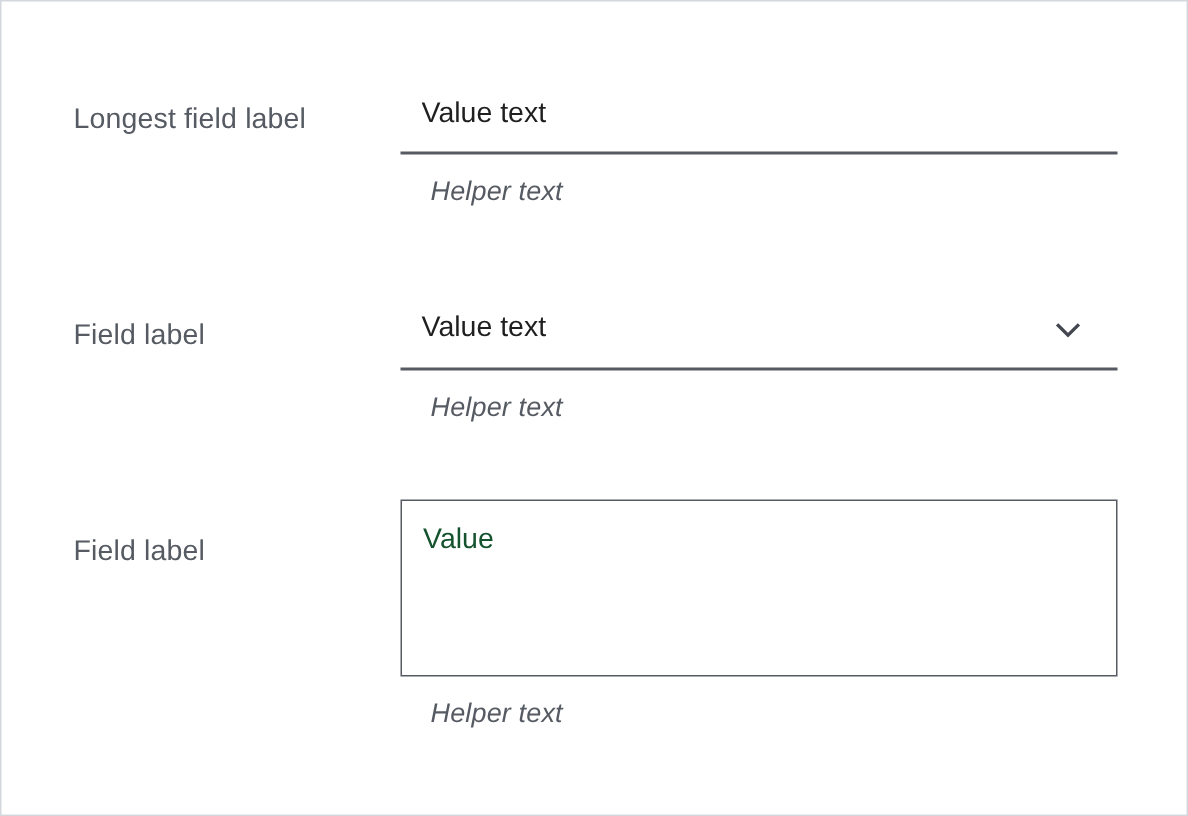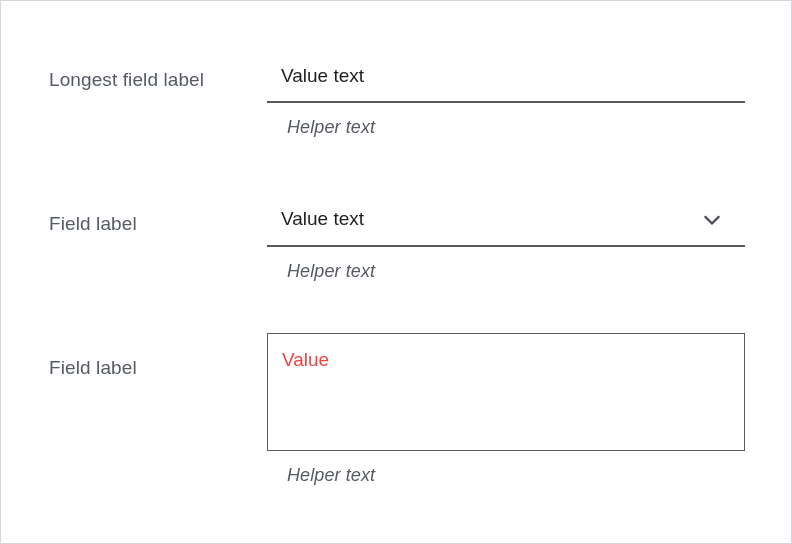--- a/index.html
+++ b/index.html
@@ -118,21 +118,21 @@
   .textarea-boxed {
     box-sizing: border-box;
     display: block;
     width: 478px;
     height: 118px;
     border: 1.5px solid #565b63;
     background: #ffffff;
     font-family: "Liberation Sans", sans-serif;
     font-size: 19px;
     line-height: 26px;
-    color: #ef4444;
+    color: #14532d;
     padding: 13px 14px;
     resize: none;
     outline: none;
   }
 
   
   .helper-text {
     margin-top: 12px;
     font-size: 18px;
     line-height: 24px;

